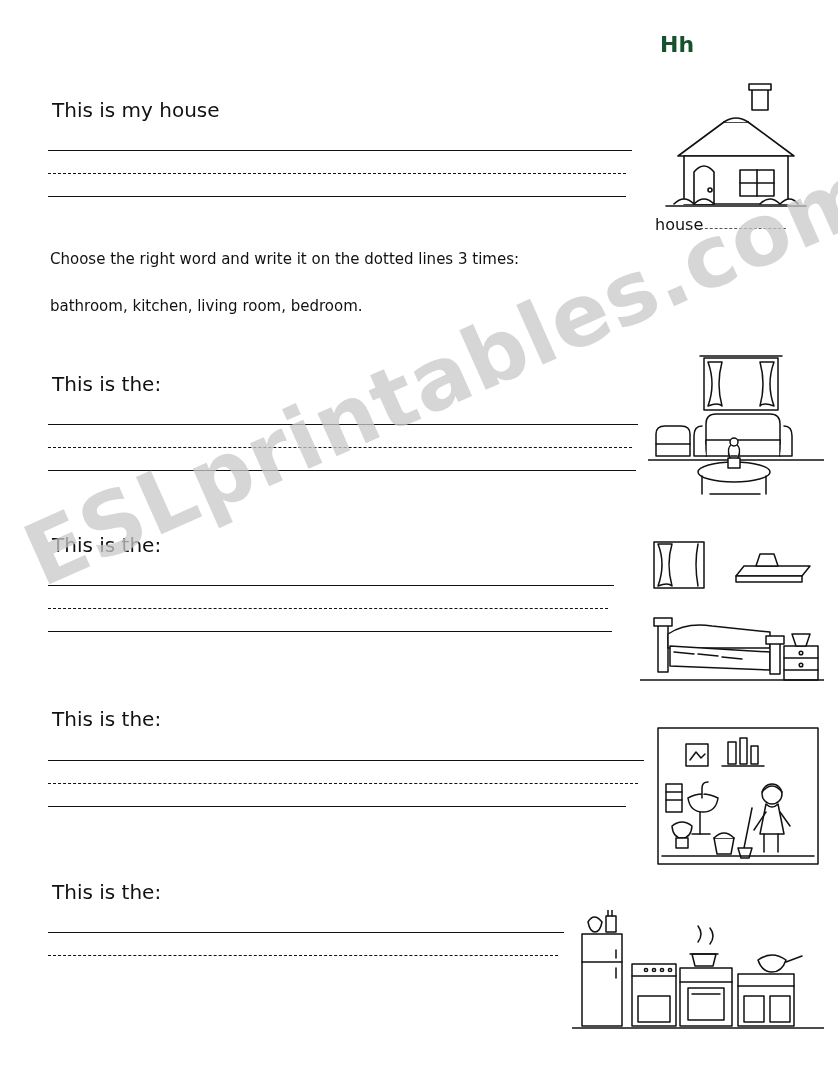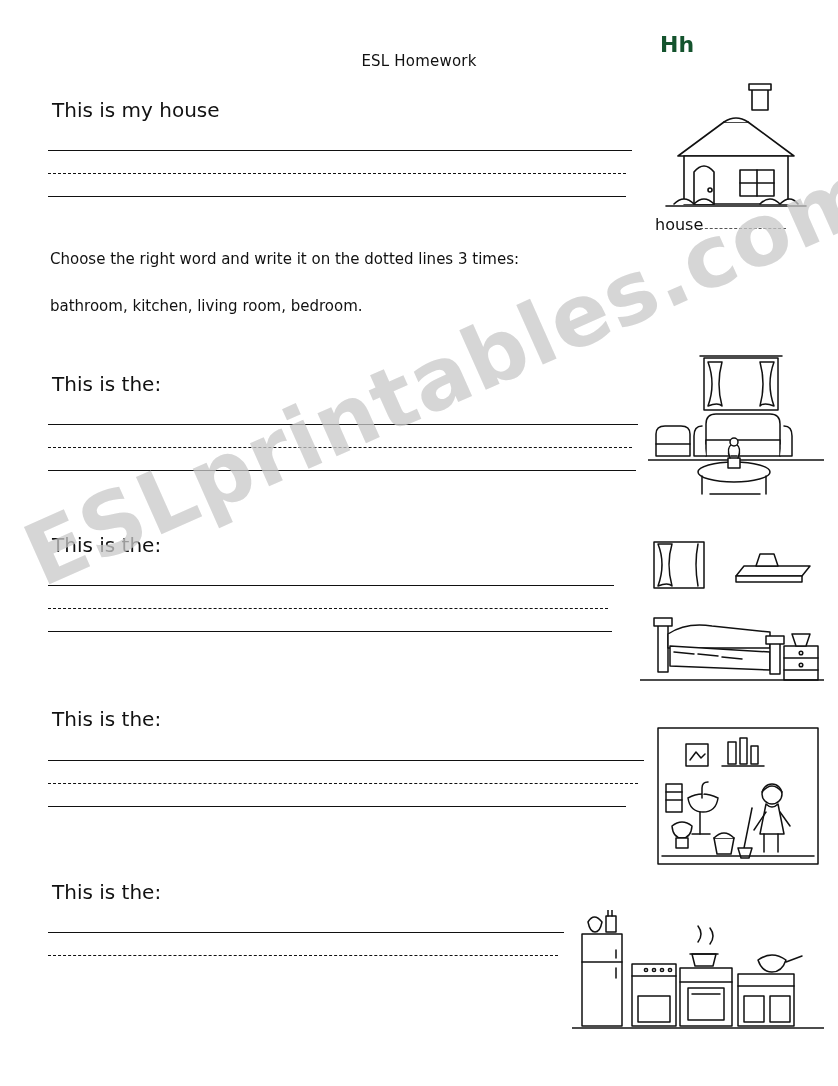--- a/index.html
+++ b/index.html
@@ -103,21 +103,20 @@
     position: absolute;
     border-top: 1px dashed #555;
     height: 0;
   }
 </style>
 </head>
 <body>
 
 <div id="sheet">
 
-  <div class="title">ESL Homework</div>
 
   <div class="hh-label" style="left:660px; top:32px;">Hh</div>
 
   <div class="prompt" style="left:52px; top:98px;">This is my house</div>
 
   <div class="rules" style="top:150px; width:584px; height:50px;">
     <div class="rule-solid" style="top:0px; width:584px;"></div>
     <div class="rule-dashed" style="top:23px; width:578px;"></div>
     <div class="rule-solid" style="top:46px; width:578px;"></div>
   </div>

